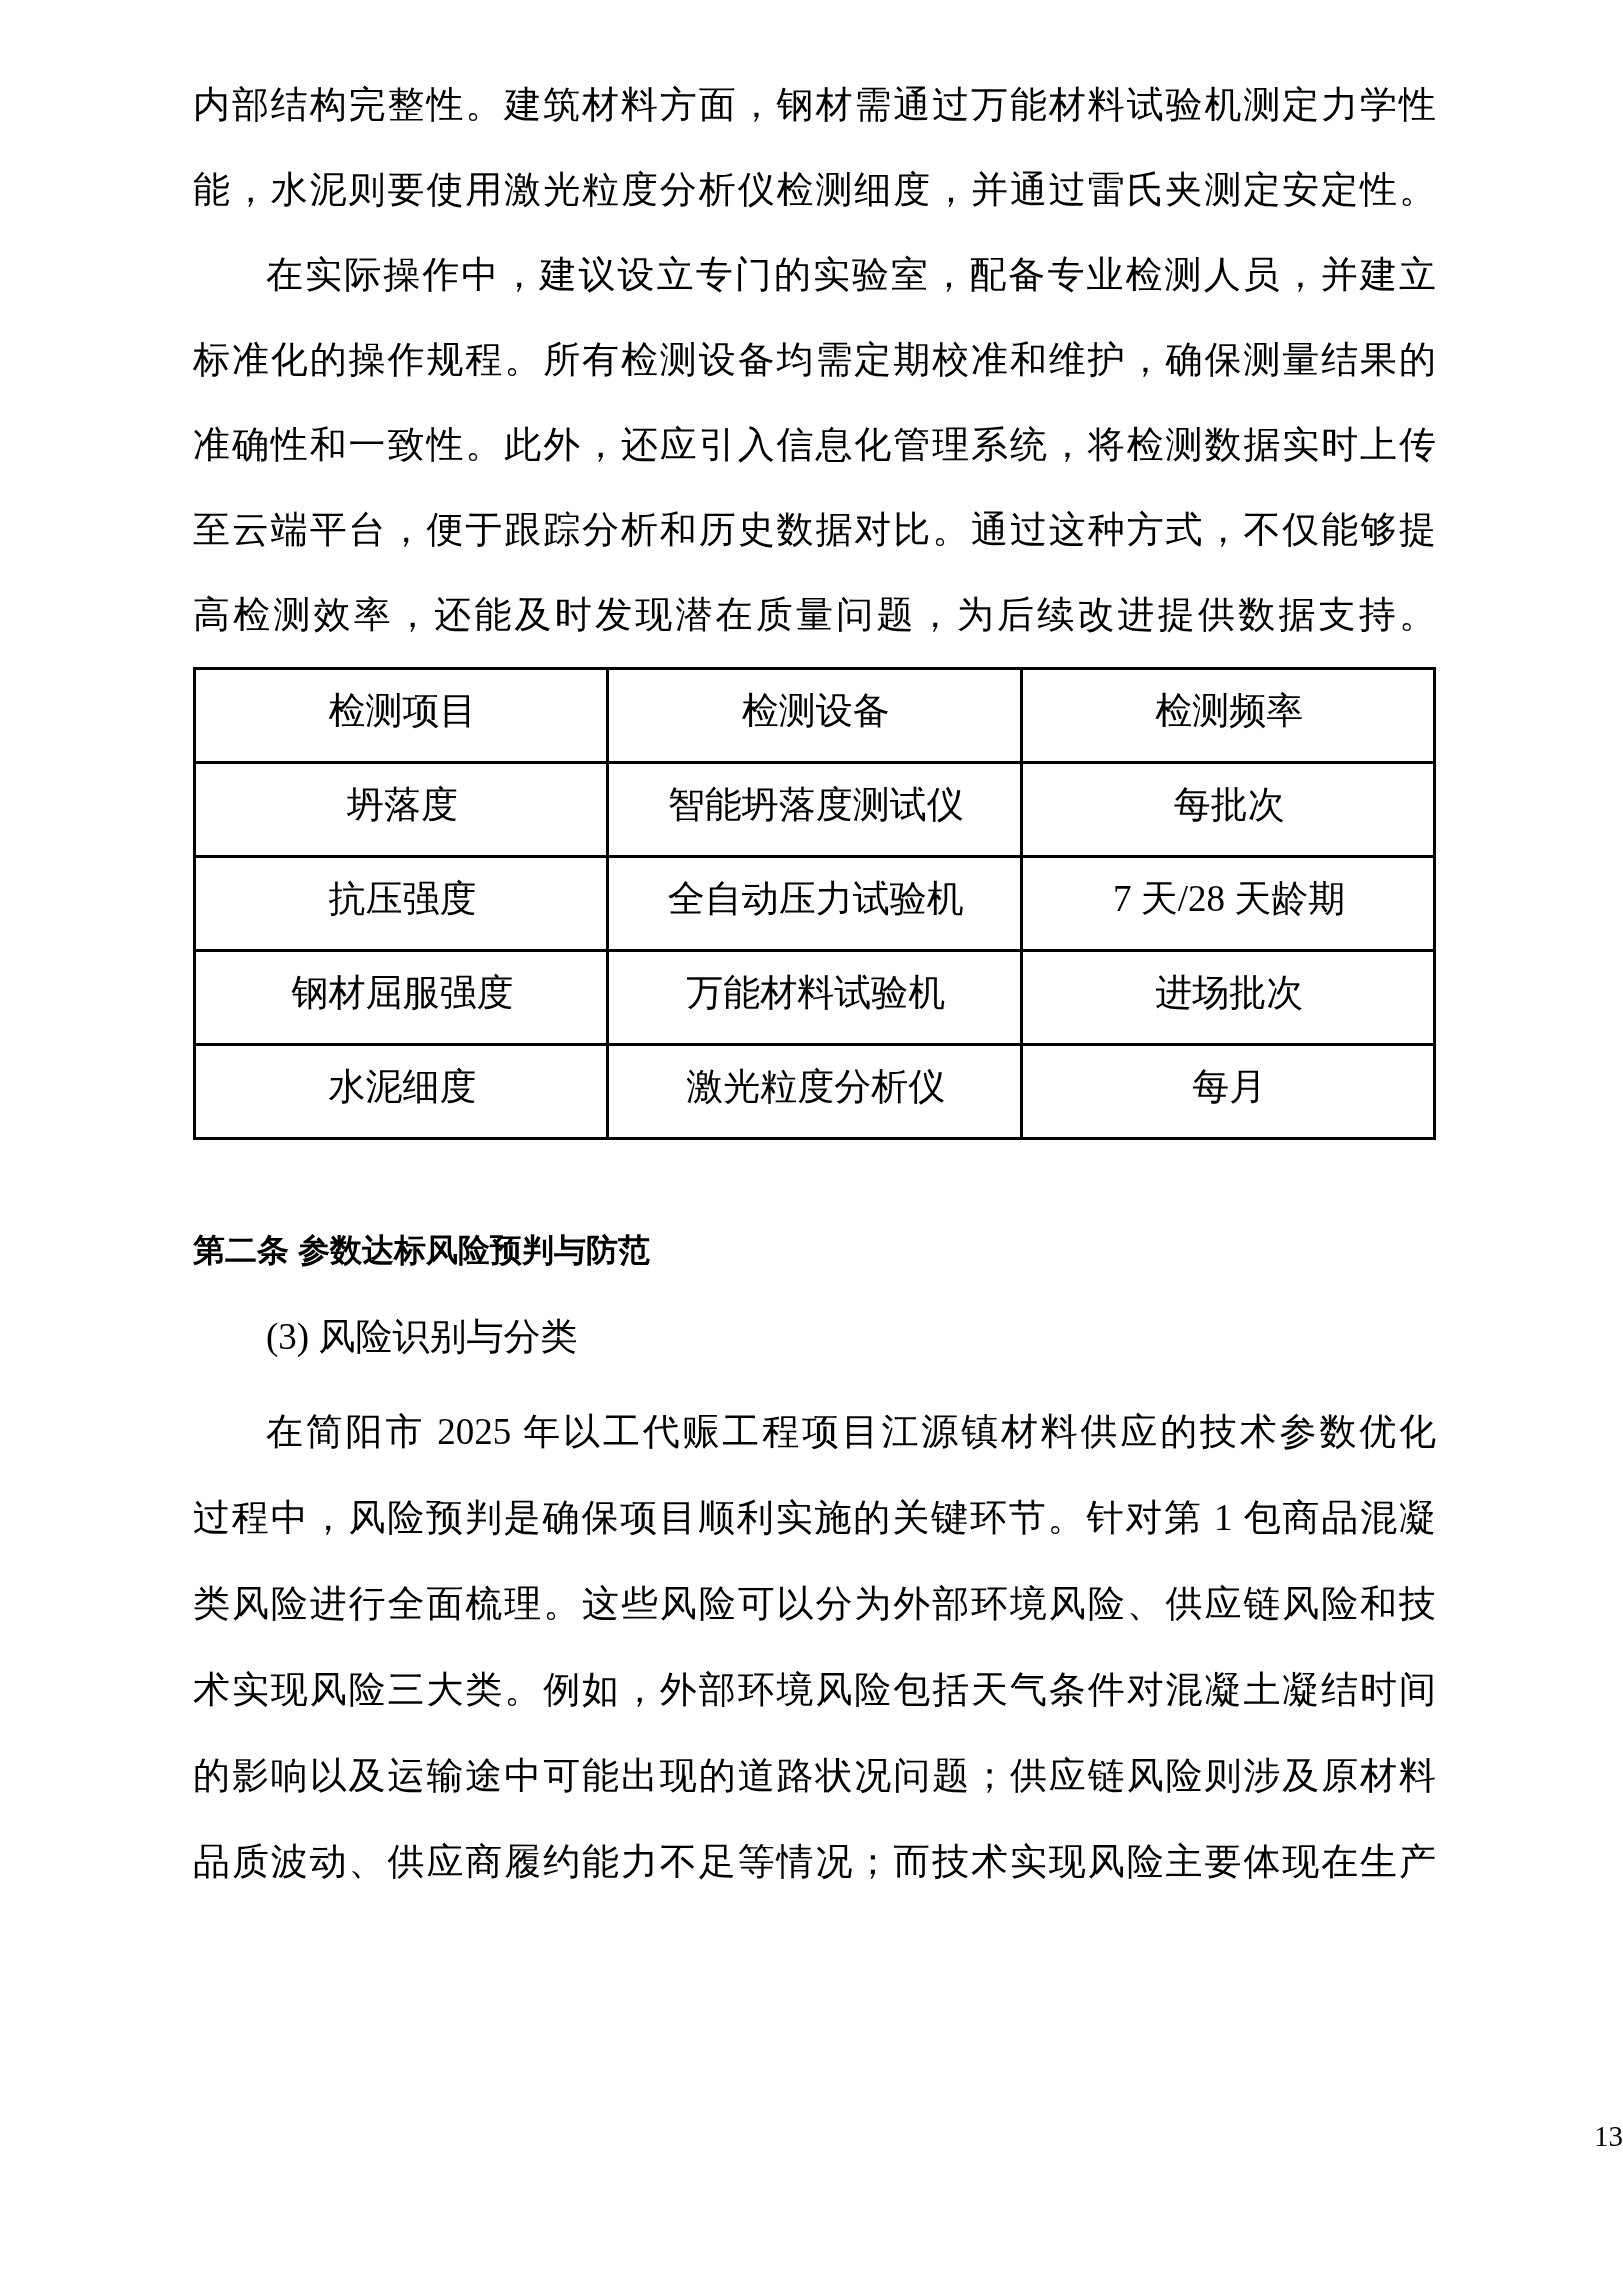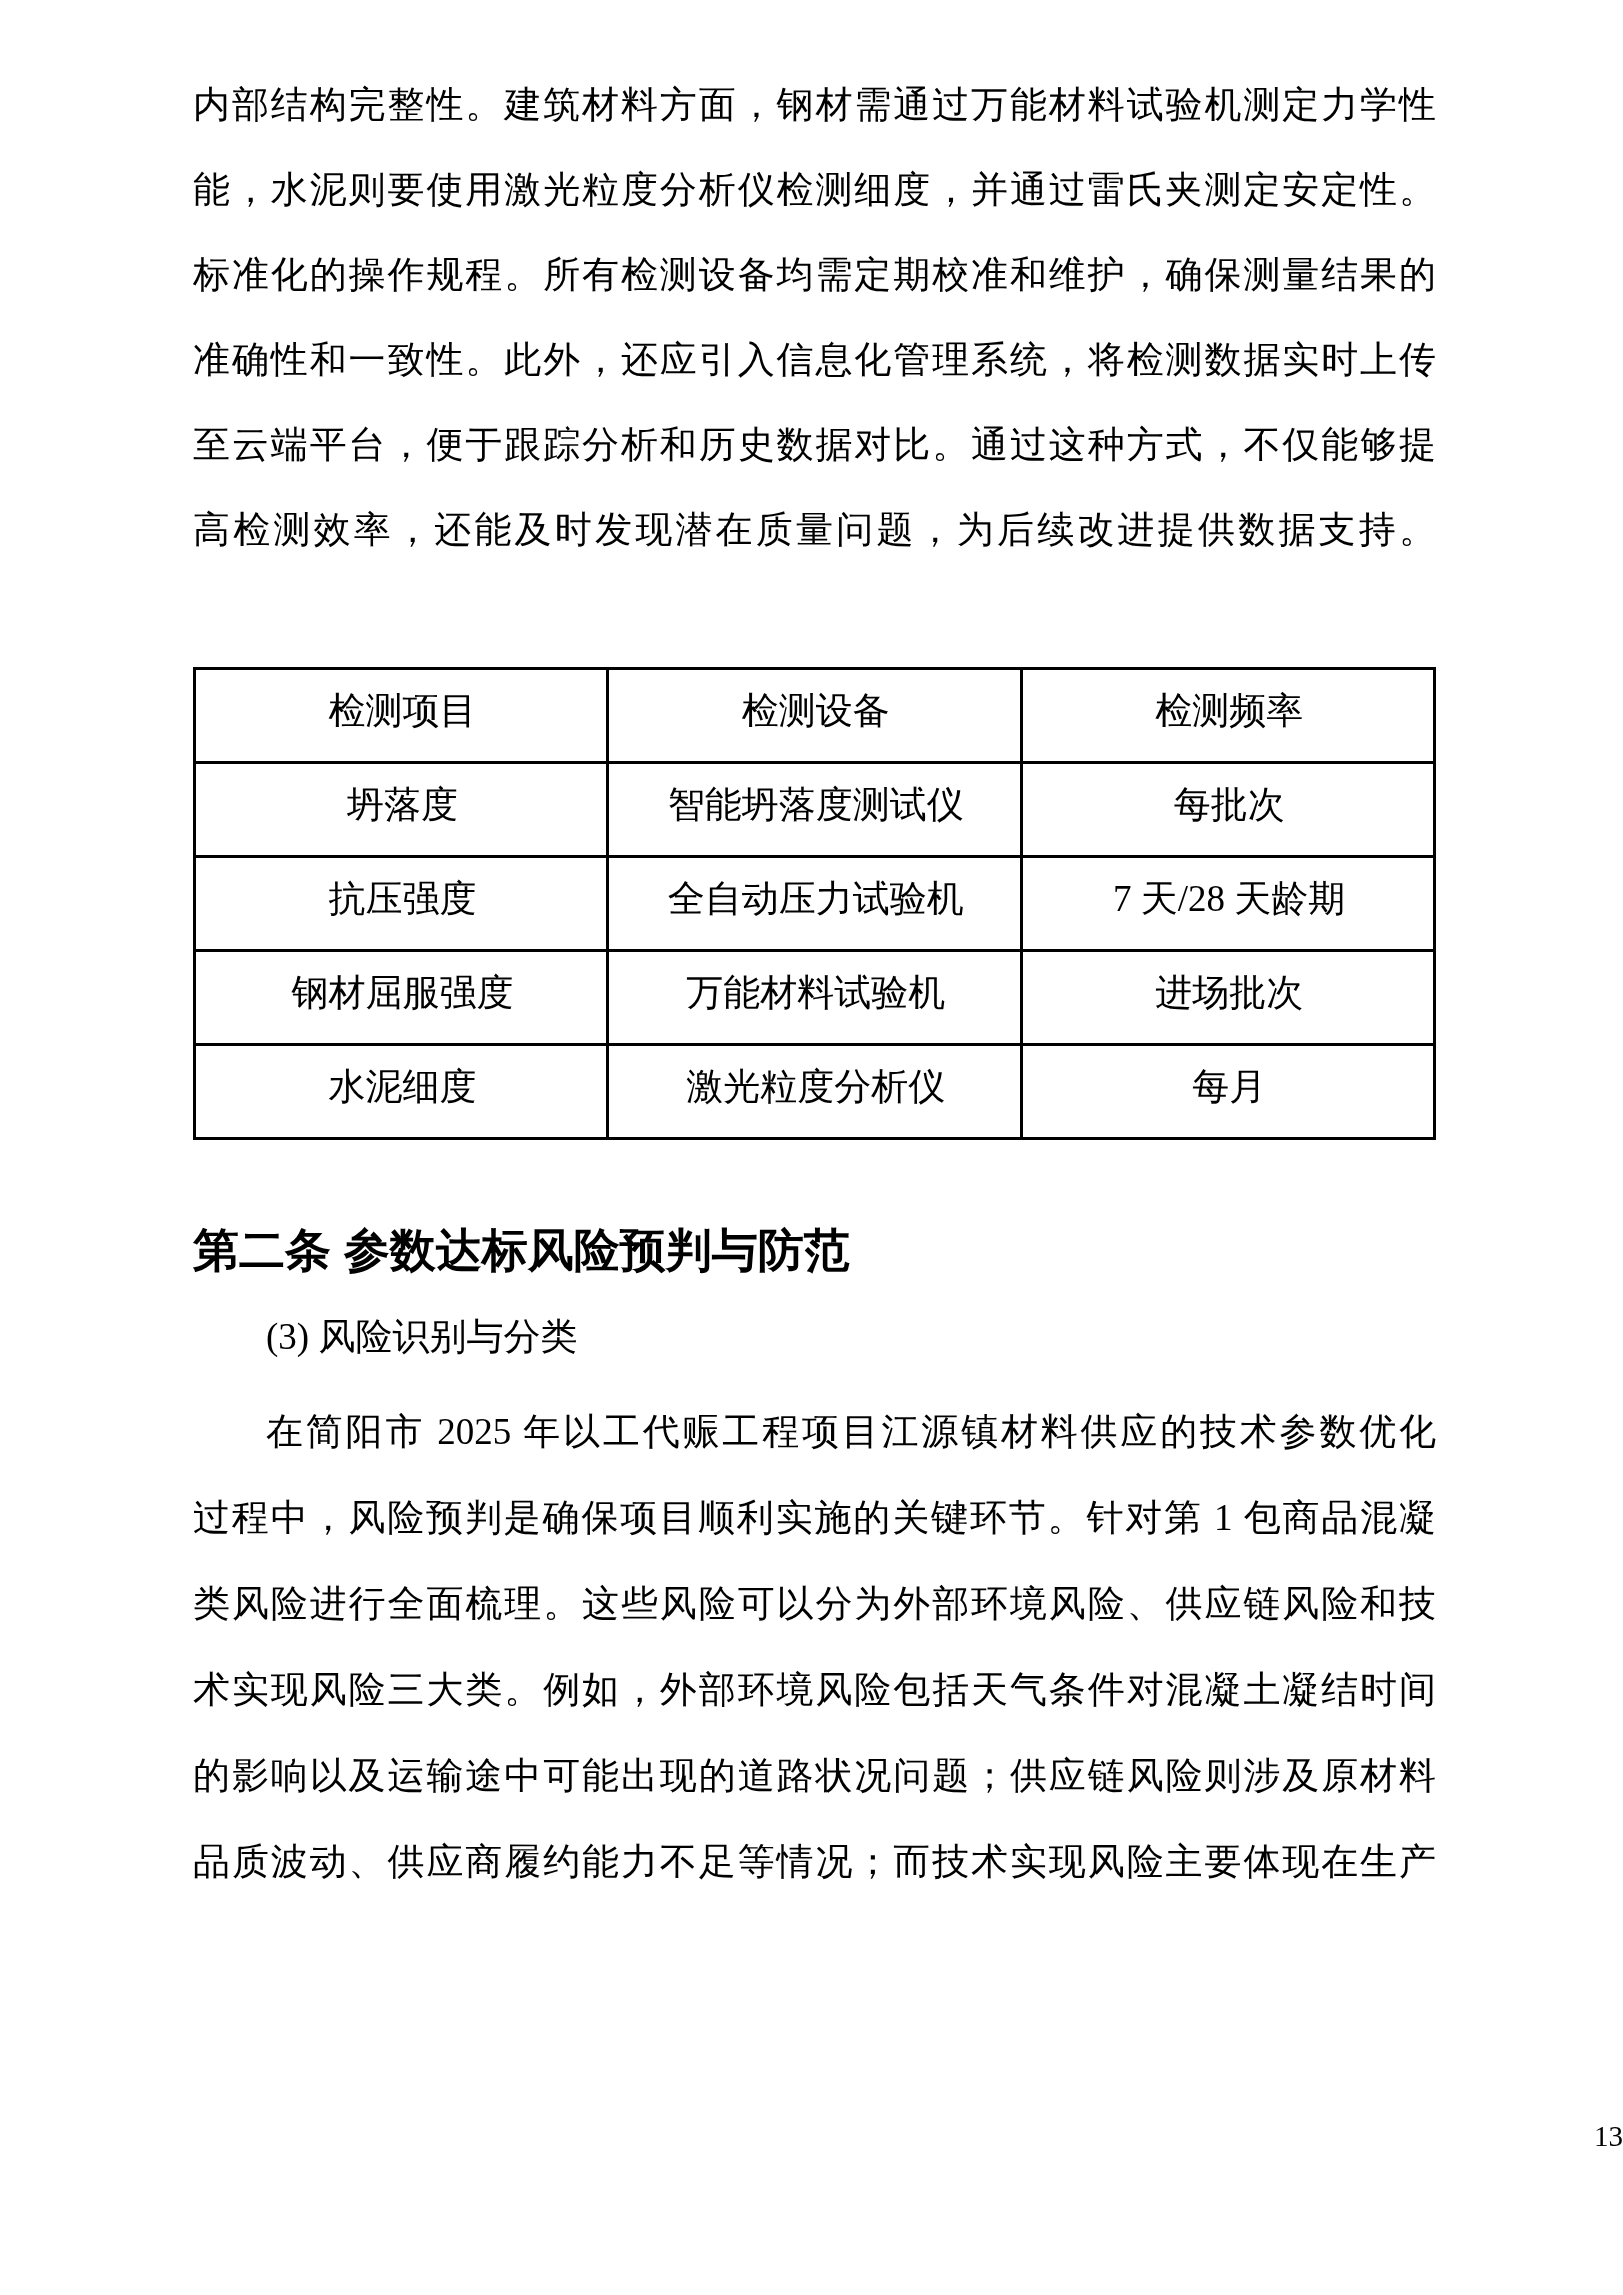--- a/index.html
+++ b/index.html
@@ -48,21 +48,21 @@
     font-family: "Liberation Serif", "DejaVu Serif", serif;
   }
 
   .heading {
     position: absolute;
     left: 193px;
     top: 1216px;
     width: 1243px;
     height: 68px;
     line-height: 68px;
-    font-size: 46px;
+    font-size: 32px;
     font-weight: bold;
     font-family: "Liberation Sans", "DejaVu Sans", sans-serif;
     text-align: left;
   }
   .subheading {
     position: absolute;
     left: 193px;
     top: 1301px;
     width: 1243px;
     height: 71px;
@@ -86,20 +86,21 @@
 <body>
 
 <div class="page">
 
   <div class="textblock block-a">
     <div class="line">内部结构完整性。建筑材料方面，钢材需通过万能材料试验机测定力学性</div>
     <div class="line">能，水泥则要使用激光粒度分析仪检测细度，并通过雷氏夹测定安定性。</div>
   </div>
 
   <div class="textblock block-b">
+    <div class="line indent">在实际操作中，建议设立专门的实验室，配备专业检测人员，并建立</div>
     <div class="line">标准化的操作规程。所有检测设备均需定期校准和维护，确保测量结果的</div>
     <div class="line">准确性和一致性。此外，还应引入信息化管理系统，将检测数据实时上传</div>
     <div class="line">至云端平台，便于跟踪分析和历史数据对比。通过这种方式，不仅能够提</div>
     <div class="line">高检测效率，还能及时发现潜在质量问题，为后续改进提供数据支持。</div>
   </div>
 
   <table class="inspection">
     <tbody>
         <tr>
       <th>检测项目</th>

